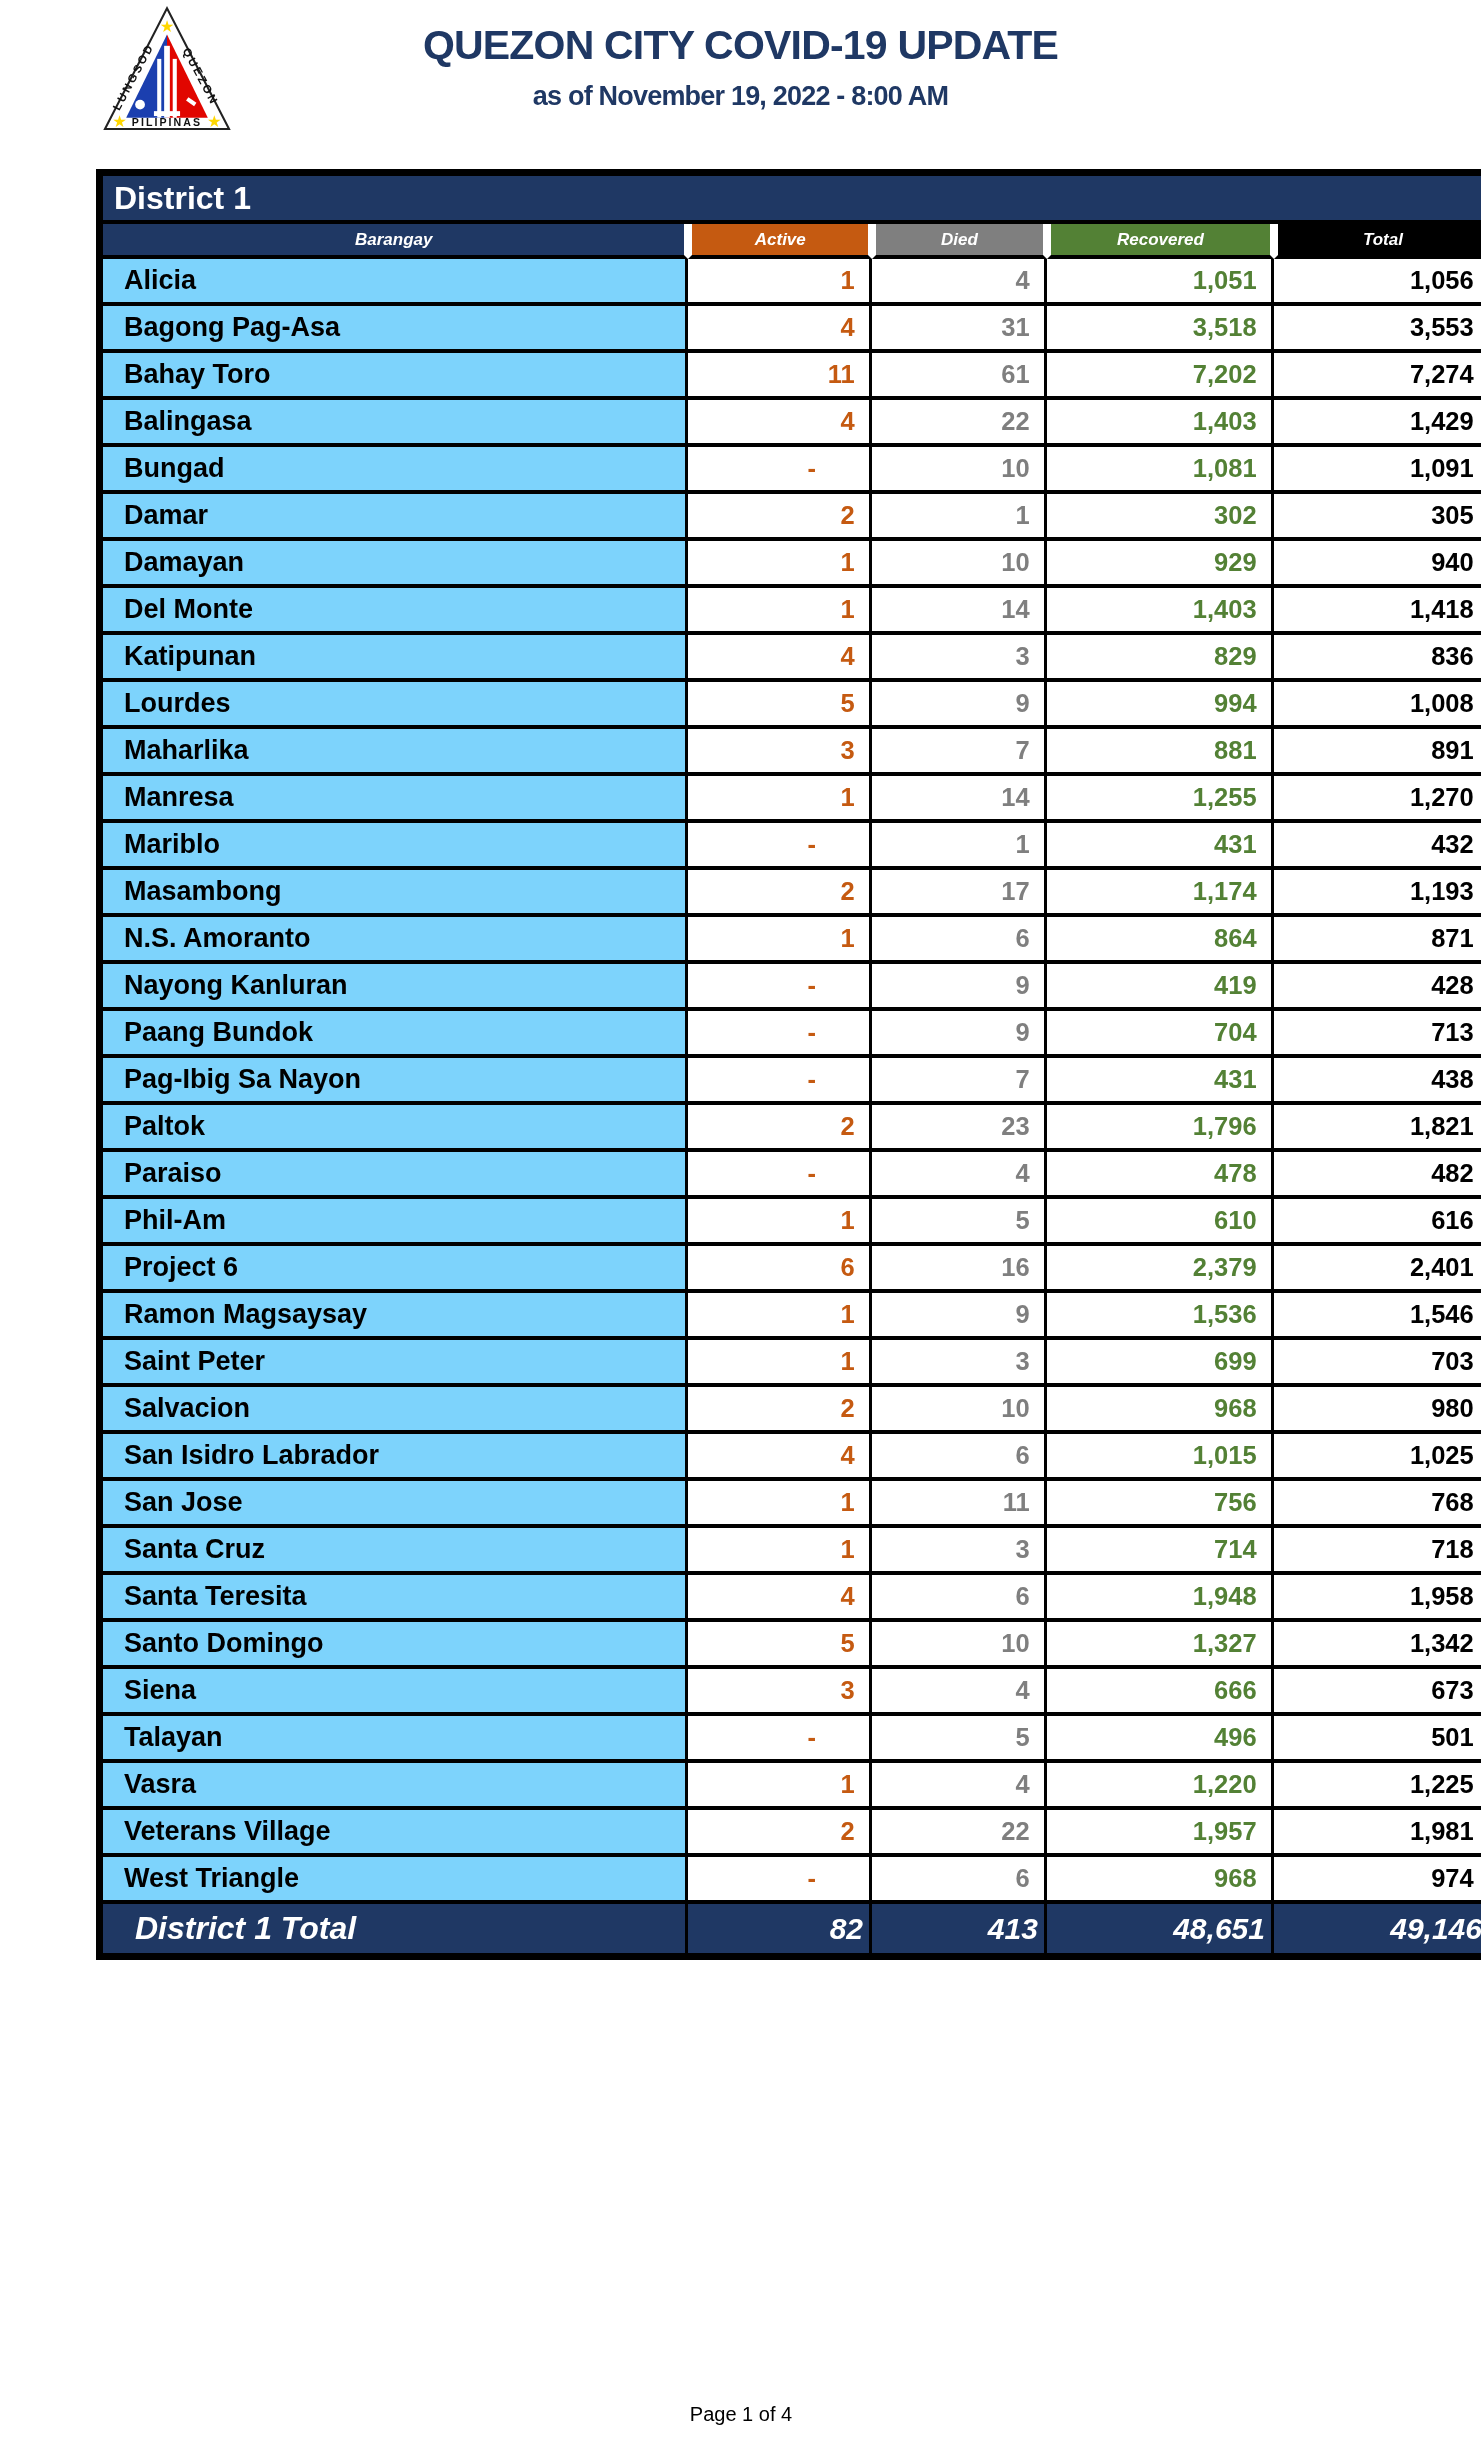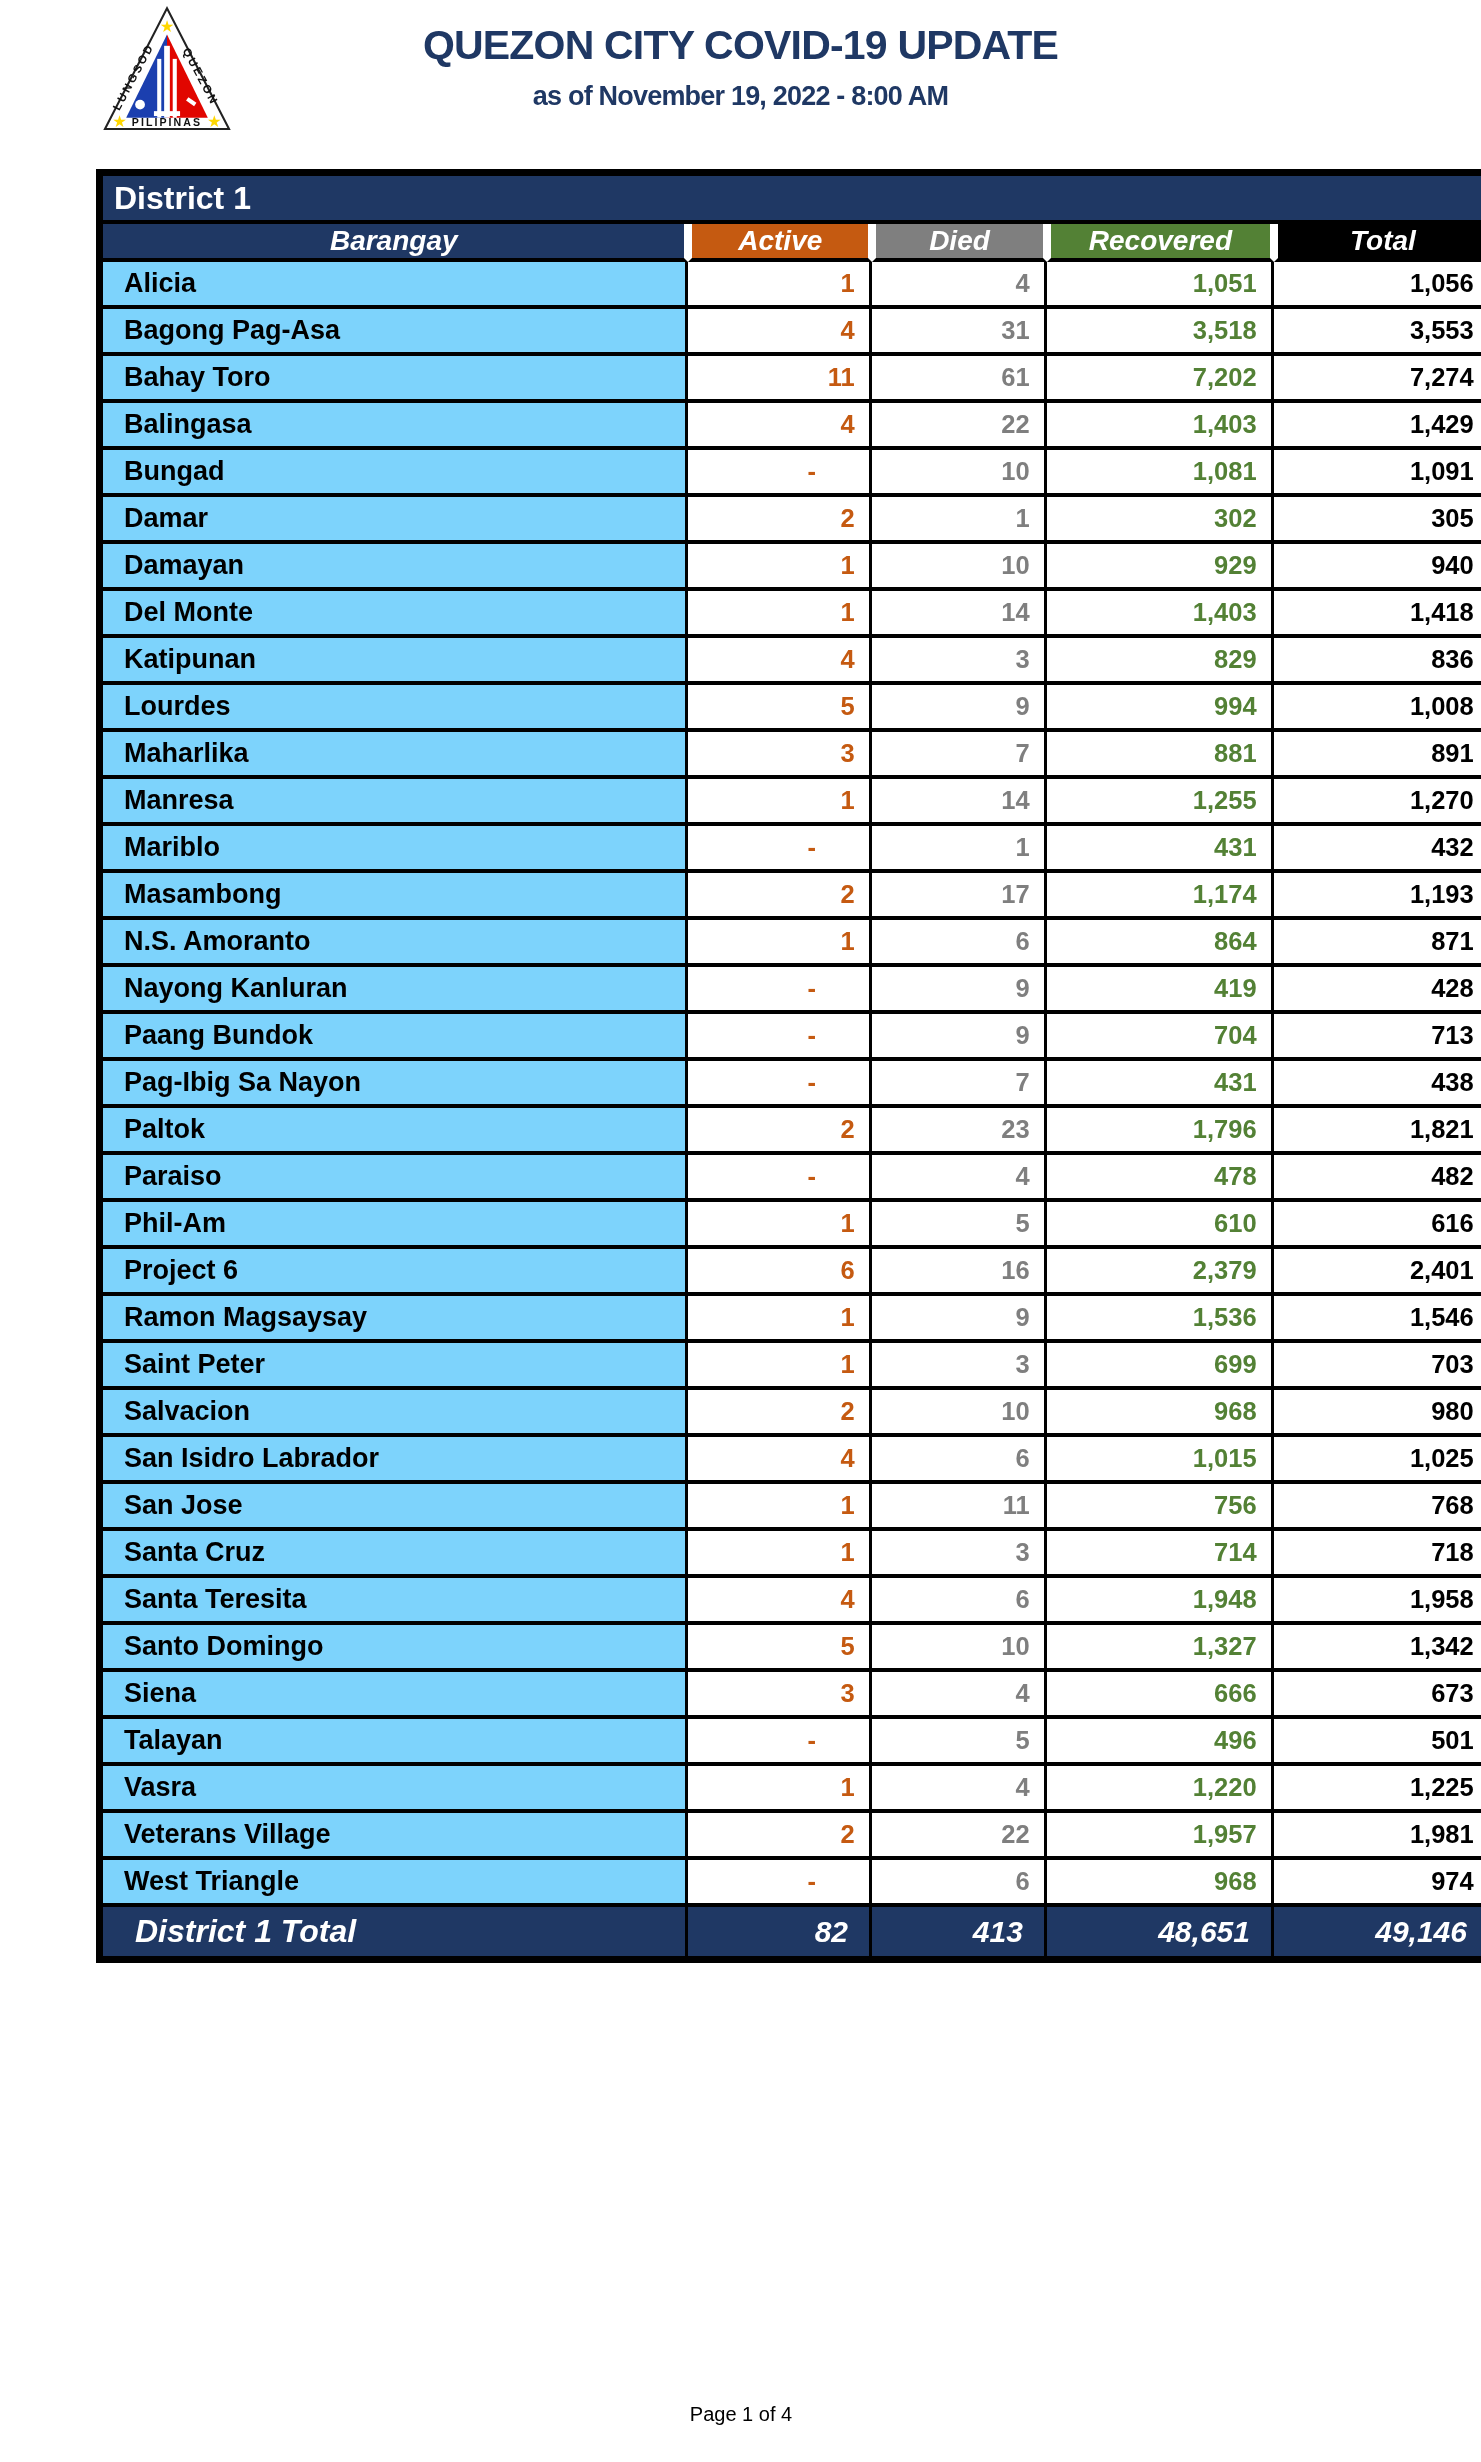--- a/index.html
+++ b/index.html
@@ -27,21 +27,21 @@
   table.qc { width:100%; border-collapse:separate; border-spacing:0; table-layout:fixed; }
 
   td { box-sizing:border-box; font-weight:bold; overflow:hidden; white-space:nowrap; }
 
   .district-bar {
     height:48px; background:#1F3864; color:#ffffff; font-size:32px;
     text-align:left; padding-left:11px; border-bottom:4px solid #000000;
   }
 
   .th {
-    height:35px; font-size:28px; font-style:italic; color:#ffffff; text-align:center;
+    height:35px; font-size:17px; font-style:italic; color:#ffffff; text-align:center;
     border-bottom:4px solid #000000; border-left:4px solid #ffffff; border-right:4px solid #ffffff;
   }
   .th-barangay  { background:#1F3864; border-left:none; }
   .th-active    { background:#C55A11; }
   .th-died      { background:#7F7F7F; }
   .th-recovered { background:#538135; }
   .th-total     { background:#000000; border-right:none; }
 
   .cell-barangay, .cell-active, .cell-died, .cell-recovered, .cell-total {
     height:47px; background:#ffffff;
@@ -57,21 +57,21 @@
   .cell-died      { color:#7F7F7F; }
   .cell-recovered { color:#538135; }
   .cell-total     { color:#000000; border-right:none; }
   .dash           { padding-right:53px; }
 
   .total-label, .total-num {
     height:49px; background:#1F3864; color:#ffffff; font-style:italic;
     border-right:3.2px solid #000000; border-bottom:none;
   }
   .total-label { font-size:32px; text-align:left; padding-left:32px; }
-  .total-num   { font-size:30px; text-align:right; padding-right:21px; }
+  .total-num   { font-size:30px; text-align:right; padding-right:6px; }
   .total-num:last-child { border-right:none; }
 
   
   .footer {
     position:absolute; top:2403px; left:0; width:100%; text-align:center;
     font-size:20px; color:#000000;
   }
 </style>
 </head>
 <body>

